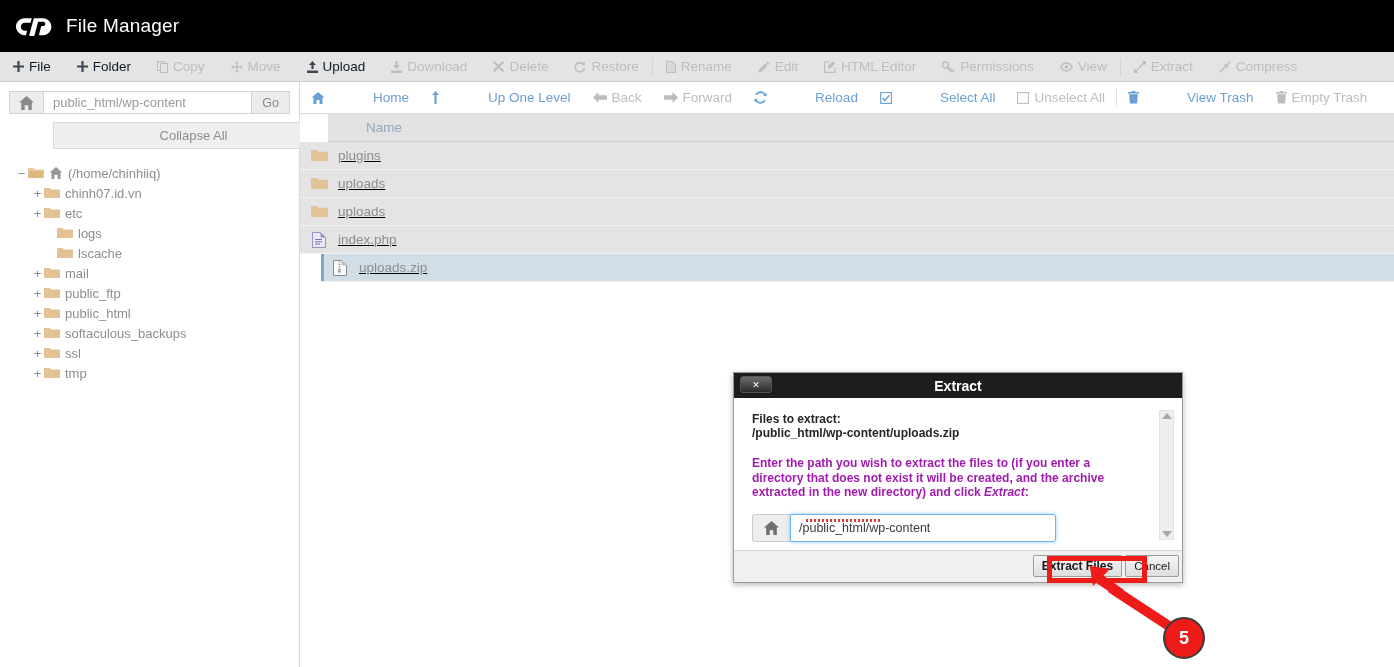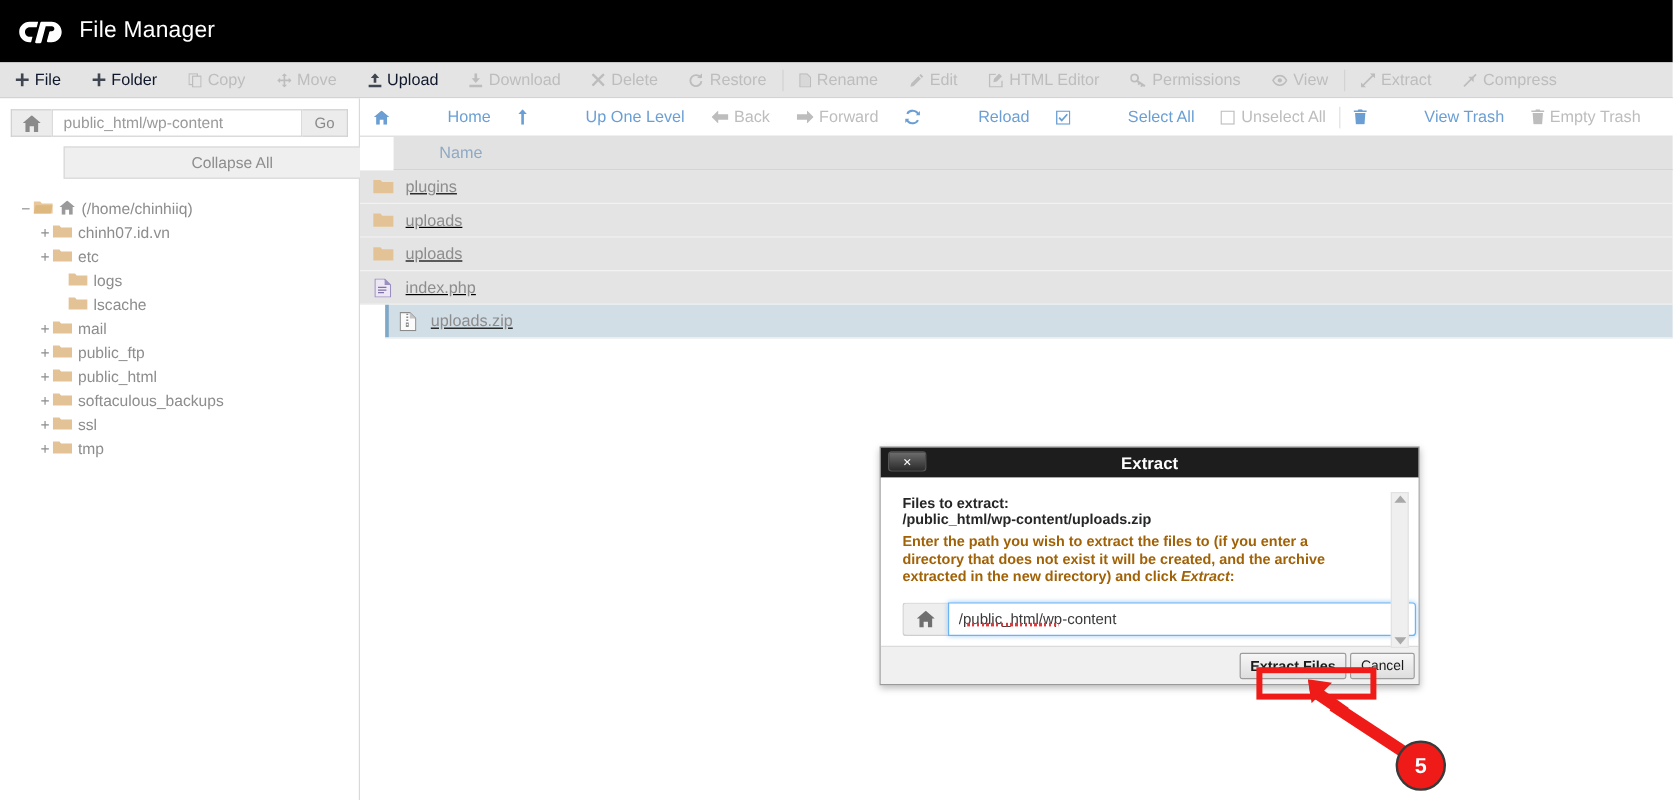--- a/index.html
+++ b/index.html
@@ -151,25 +151,25 @@
   }
   .dlg-body {
     background: #ffffff; padding: 14px 18px 8px 18px;
     position: relative; min-height: 140px;
   }
   .dlg-line {
     font-size: 12px; color: #262626; font-weight: bold;
     line-height: 14px;
   }
   .dlg-para {
-    margin-top: 4px; font-size: 12px; color: #a16207;
+    margin-top: 16px; font-size: 12px; color: #a21caf;
     font-weight: bold; line-height: 14.5px; max-width: 384px;
   }
   .dlg-para em { font-style: italic; }
-  .input-row { margin-top: 14px; display: flex; height: 28px; width: 428px; }
+  .input-row { margin-top: 14px; display: flex; height: 28px; width: 304px; }
   .inp-home {
     width: 38px; border: 1px solid #cfcfcf; border-right: none;
     background: #eeeeee; display: flex; align-items: center;
     justify-content: center; color: #6f6f6f;
     border-radius: 3px 0 0 3px;
   }
   .inp-path {
     flex: 1; border: 1px solid #6db3f2; background: #fff;
     font-family: "Liberation Sans", sans-serif; font-size: 12.5px;
     color: #3a3a3a; padding: 0 8px; border-radius: 0 3px 3px 0;

